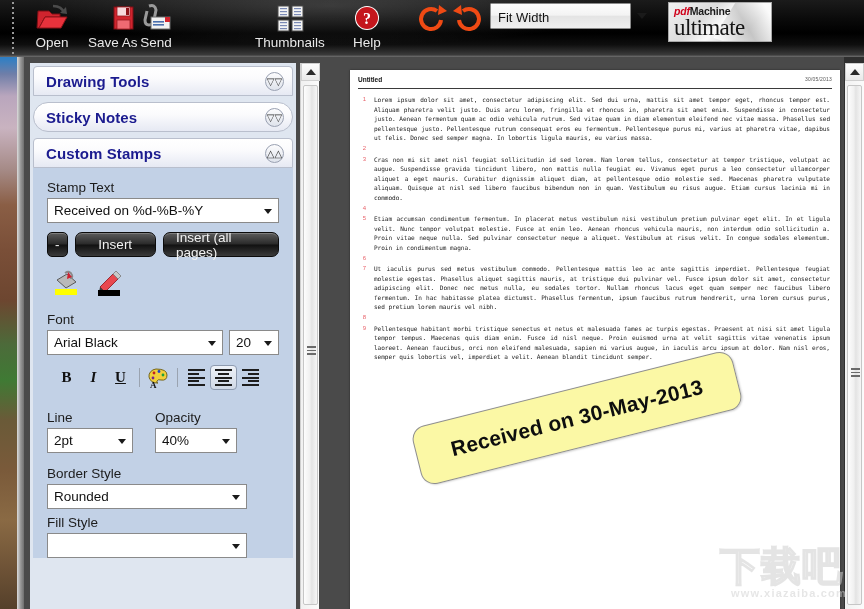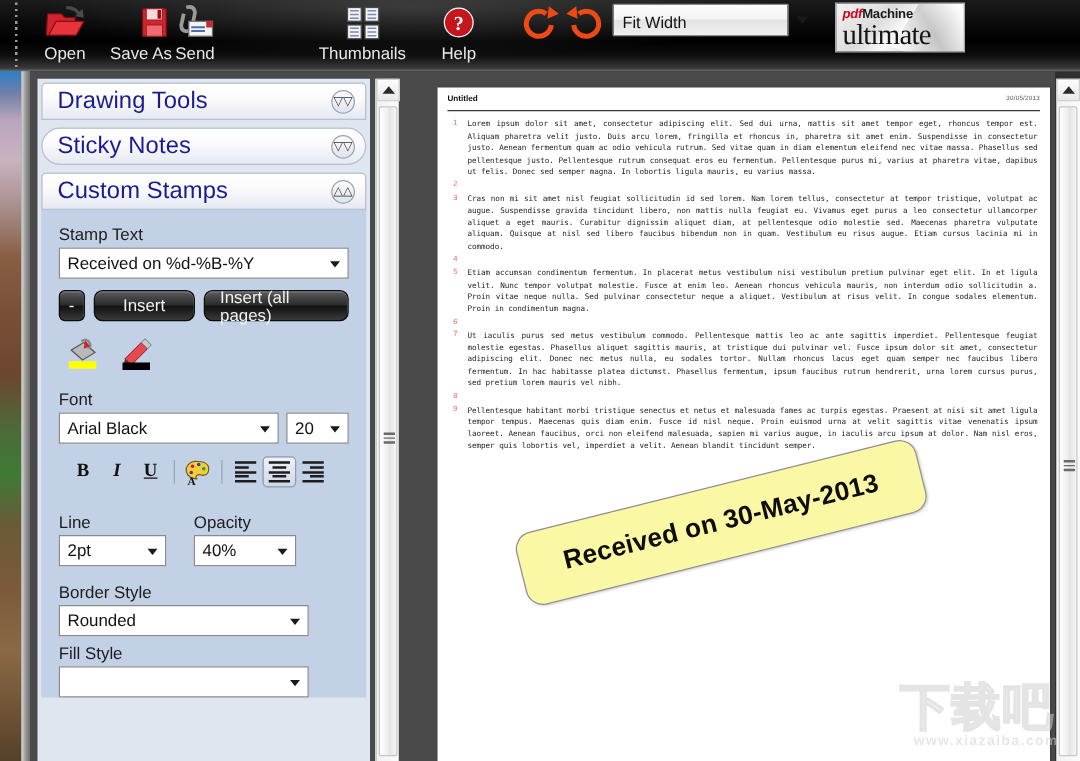--- a/index.html
+++ b/index.html
@@ -91,21 +91,21 @@
   .sidebar {
     position: absolute; left: 30px; top: 63px; width: 266px; height: 546px;
     background: #dfe6f0; overflow: hidden;
   }
   .panel-head {
     position: relative; margin: 3px 3px 0 3px; height: 30px;
     background: linear-gradient(to bottom, #ffffff 0%, #fbfbfd 40%, #e6e9f3 100%);
     border: 1px solid #b9bfcd; border-radius: 4px 4px 0 0;
     display: flex; align-items: center; padding-left: 12px;
   }
-  .panel-head-txt { color: #1b1b8f; font-size: 19px; font-weight: normal; letter-spacing: .1px; }
+  .panel-head-txt { color: #1b1b8f; font-size: 15px; font-weight: bold; letter-spacing: .1px; }
   .chev {
     position: absolute; right: 8px; top: 5px; width: 19px; height: 19px; border-radius: 50%;
     background: linear-gradient(to bottom, #fcfcfd, #dfe3ec);
     border: 1px solid #9aa1b2; display: flex; align-items: center; justify-content: center;
     font-size: 10px; color: #333; line-height: 1;
   }
   .panel-body { margin: 0 3px; background: #c2d1e6; padding: 6px 14px 0 14px; }
   .field-lbl { font-size: 13.5px; color: #1c1c1c; margin: 6px 0 3px 0; }
   .combo {
     position: relative; height: 25px; background: #fff; border: 1px solid #8a8a8a;

